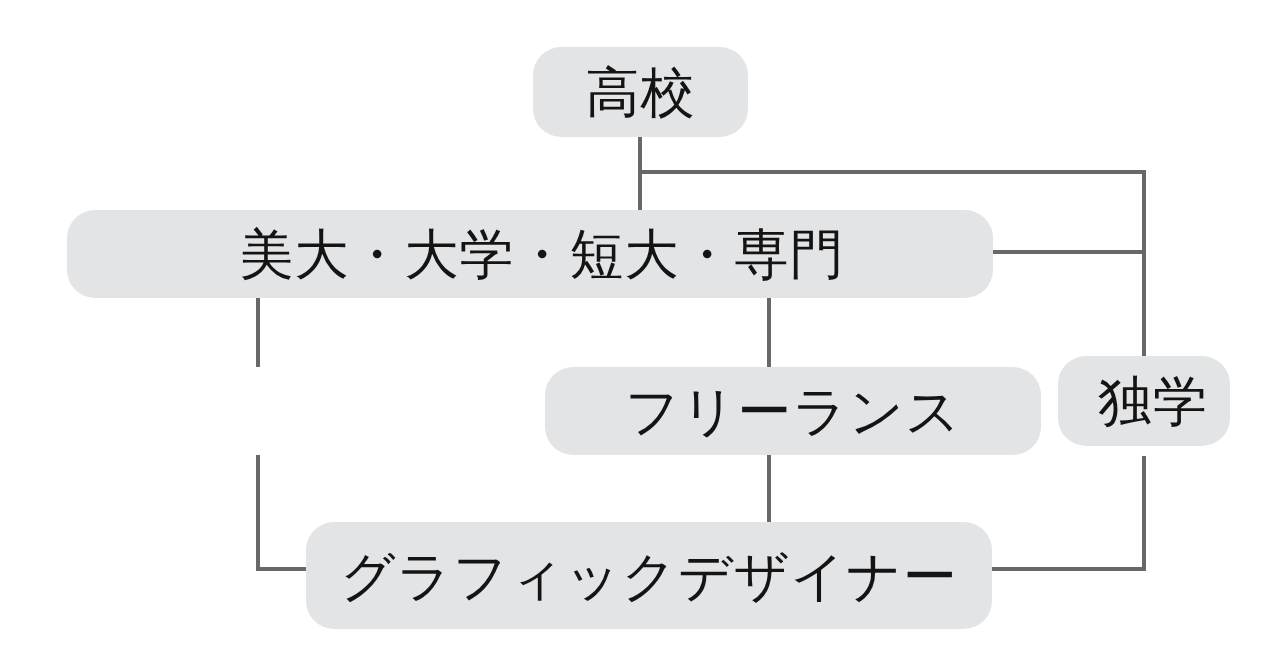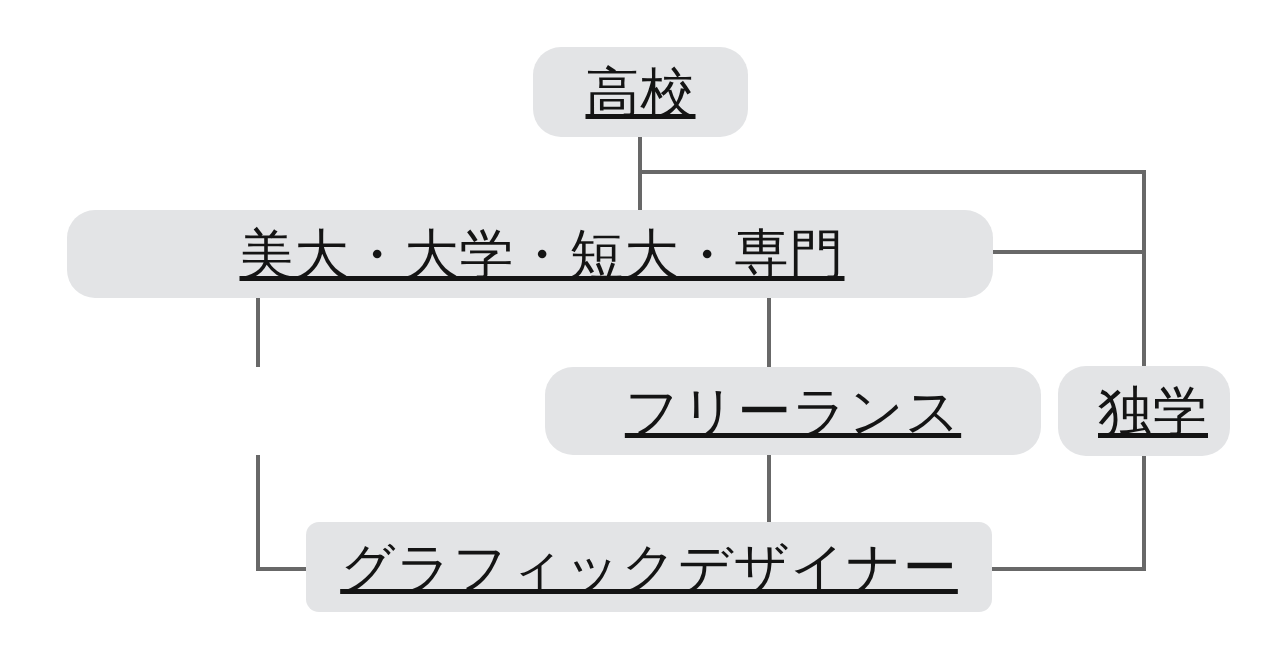--- a/index.html
+++ b/index.html
@@ -1,21 +1,21 @@
 <!DOCTYPE html>
 <html style="--node-fill: #e3e4e6; --connector: #686868; --text: #141414; --background: #ffffff;"><head>
 <meta charset="utf-8">
 <style>
   :root {
     --node-fill: #e3e4e6;
     --connector: #686868;
     --text: #141414;
     --background: #ffffff;
   }
-  * { margin: 0; padding: 0; box-sizing: border-box; text-decoration: underline; }
+  * { margin: 0; padding: 0; box-sizing: border-box; }
   html, body {
     width: 1280px; height: 669px;
     background: var(--background);
     font-family: "Liberation Sans", "DejaVu Sans", sans-serif;
     overflow: hidden;
   }
   .canvas {
     position: relative;
     width: 1280px; height: 669px;
     background: var(--background);
@@ -38,22 +38,22 @@
   .edge {
     position: absolute;
     background: var(--connector);
     z-index: 1;
   }
   
   .n-high-school      { left: 533px; top:  47px; width: 215px; height: 90px; }
   .n-college          { left:  67px; top: 210px; width: 926px; height: 88px; padding-left: 24px; }
   .n-office-company   { left:  70px; top: 367px; width: 398px; height: 88px; }
   .n-freelance        { left: 545px; top: 367px; width: 496px; height: 88px; }
-  .n-self-taught      { left: 1058px; top: 366px; width: 172px; height: 90px; padding-left: 18px; }
-  .n-graphic-designer { left: 306px; top: 522px; width: 686px; height: 90px; border-radius: 13px; }
+  .n-self-taught      { left: 1058px; top: 356px; width: 172px; height: 90px; padding-left: 18px; }
+  .n-graphic-designer { left: 306px; top: 522px; width: 686px; height: 107px; }
   
   .e-hs-down        { left: 638px;  top: 137px; width: 4px;   height: 73px; }
   .e-top-branch     { left: 638px;  top: 170px; width: 508px; height: 4px; }
   .e-right-upper    { left: 1142px; top: 170px; width: 4px;   height: 196px; }
   .e-college-right  { left: 993px;  top: 250px; width: 153px; height: 4px; }
   .e-college-left   { left: 256px;  top: 298px; width: 4px;   height: 69px; }
   .e-college-mid    { left: 767px;  top: 298px; width: 4px;   height: 69px; }
   .e-office-down    { left: 256px;  top: 455px; width: 4px;   height: 116px; }
   .e-office-elbow   { left: 256px;  top: 567px; width: 50px;  height: 4px; }
   .e-freelance-down { left: 767px;  top: 455px; width: 4px;   height: 68px; }

